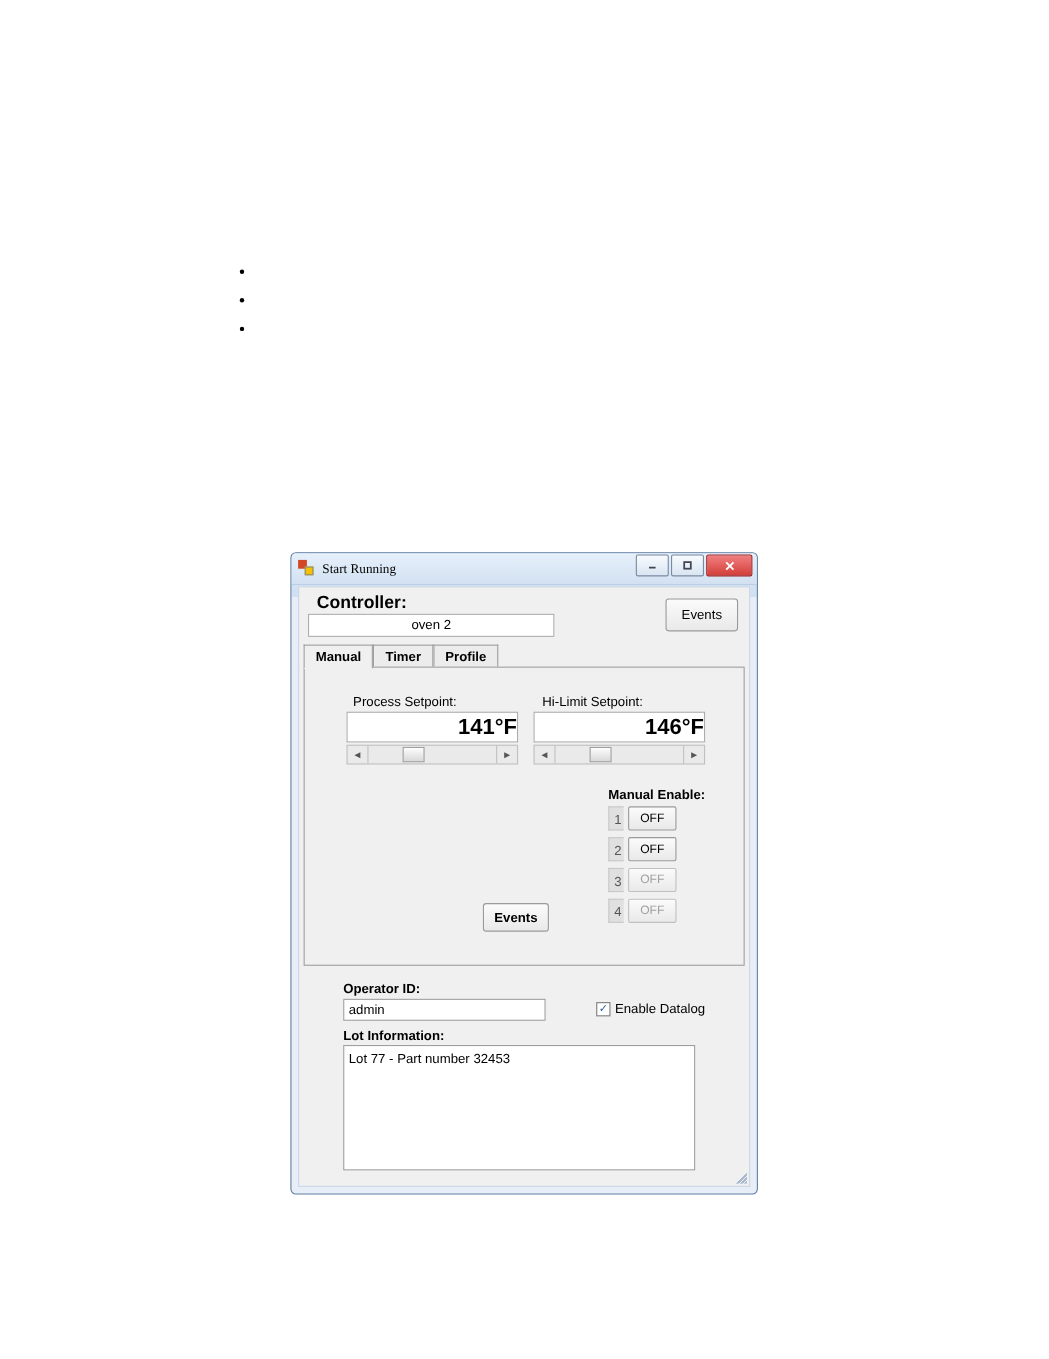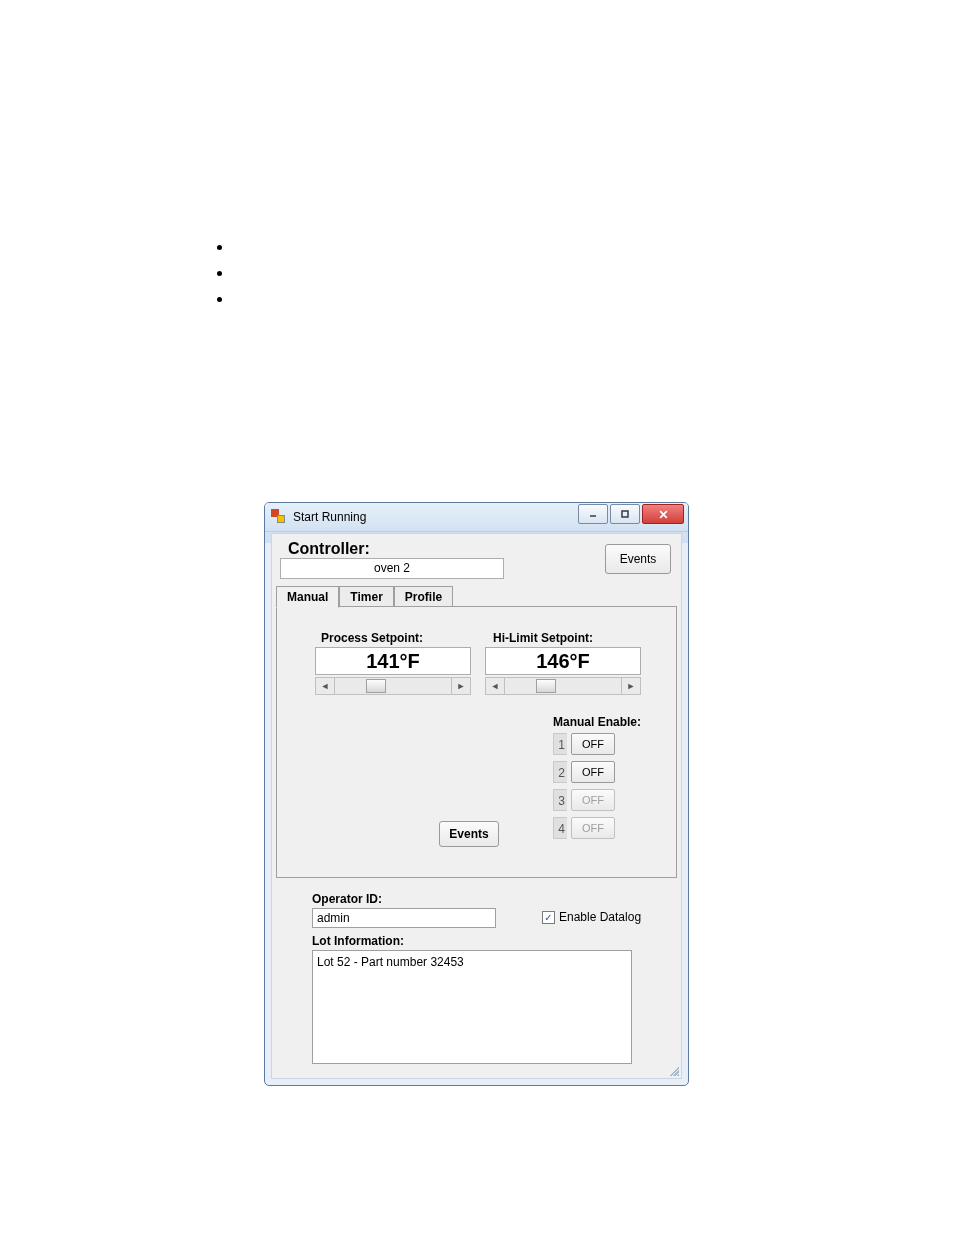--- a/index.html
+++ b/index.html
@@ -37,20 +37,21 @@
     box-sizing: border-box;
   }
   .titlebar {
     height: 28px;
     background: linear-gradient(to bottom, #e6f0fb, #d2e1f1);
     border-bottom: 1px solid #b9cde2;
     display: flex;
     align-items: center;
     position: relative;
     border-radius: 4px 4px 0 0;
+    font-family: Liberation Serif, serif;
   }
   .app-icon {
     width: 16px; height: 16px;
     margin: 0 6px;
     display: inline-block;
     position: relative;
   }
   .app-icon::before {
     content: "";
     position: absolute; left: 0; top: 0;
@@ -172,31 +173,31 @@
     border: 1px solid #9f9f9f;
     background: #f0f0f0;
     box-sizing: border-box;
     z-index: 2;
   }
 
   
   .sp-label {
     position: absolute;
     font-size: 12px;
-    font-weight: bold;
+    font-weight: normal;
   }
   .sp-box {
     position: absolute;
     width: 156px; height: 28px;
     background: #fff;
     border: 1px solid #adadad;
     box-sizing: border-box;
     font-size: 20px;
     font-weight: bold;
-    text-align: center;
+    text-align: right;
     line-height: 26px;
   }
   .scroll {
     position: absolute;
     width: 156px; height: 18px;
     background: #eaeaea;
     border: 1px solid #c0c0c0;
     box-sizing: border-box;
     display: flex;
   }
@@ -406,17 +407,17 @@
 
     <div class="op-lbl" style="left:40px; top:358px;">Operator ID:</div>
     <div class="op-input" style="left:40px; top:374px;">admin</div>
 
     <div class="datalog" style="left:270px; top:376px;">
       <div class="cb">✓</div>
       <span>Enable Datalog</span>
     </div>
 
     <div class="lot-lbl" style="left:40px; top:400px;">Lot Information:</div>
-    <div class="lot-box" style="left:40px; top:416px; width:320px; height:114px;">Lot 52 - Part number 32453</div>
+    <div class="lot-box" style="left:40px; top:416px; width:320px; height:114px;">Lot 77 - Part number 32453</div>
 
     <div class="resize-grip"></div>
   </div>
 </div>
 
 </body></html>

